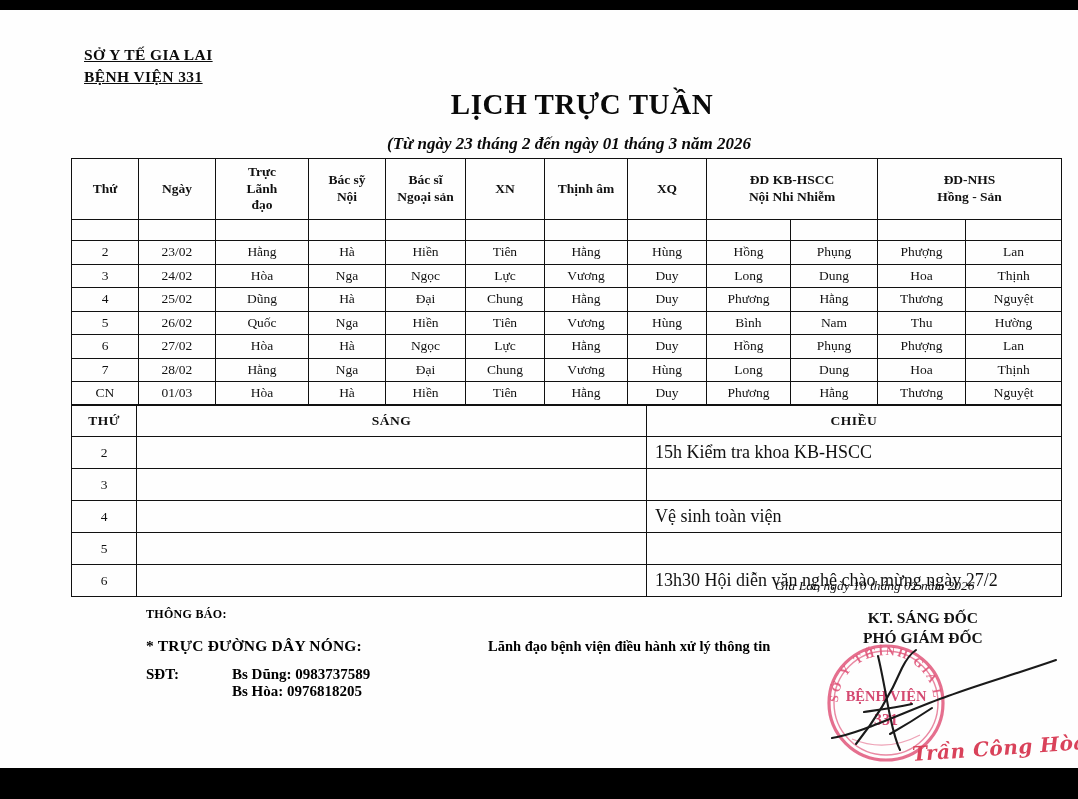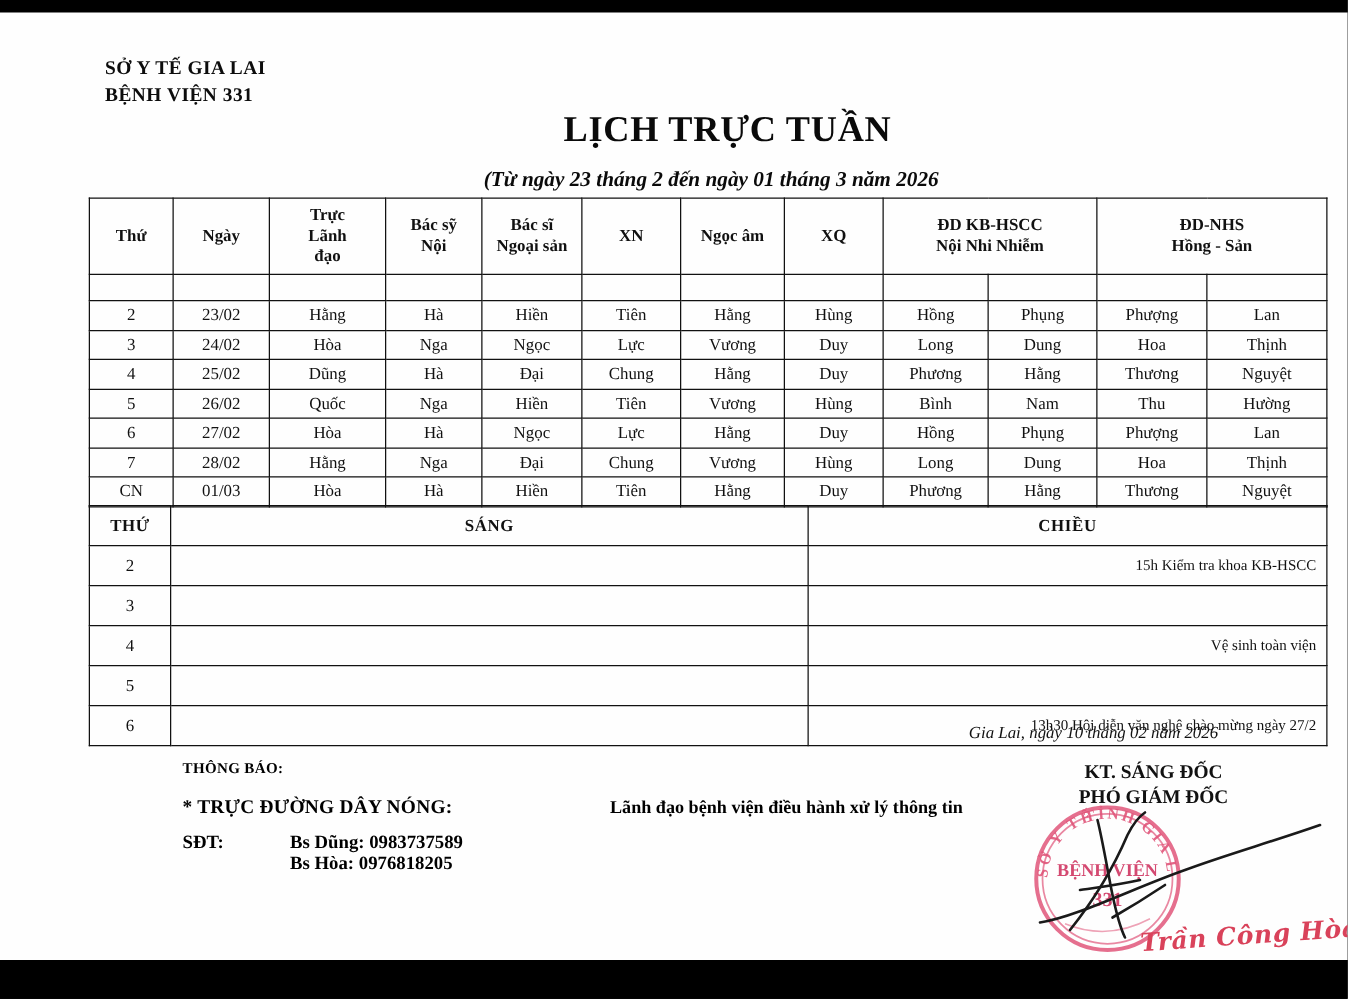--- a/index.html
+++ b/index.html
@@ -42,20 +42,21 @@
     position: absolute;
     left: 84px;
     top: 34px;
     line-height: 1.45;
   }
   .letterhead div {
     font-size: 15.5px;
     font-weight: bold;
     letter-spacing: .4px;
     color: #0c0c0c;
+    text-decoration: underline;
   }
   .doc-title {
     position: absolute;
     left: 0; top: 78px;
     width: 1078px;
     text-align: center;
     padding-left: 86px;
     box-sizing: border-box;
     font-size: 29px;
     font-weight: bold;
@@ -124,22 +125,22 @@
   .t2 th {
     font-weight: bold;
     text-align: center;
     letter-spacing: .5px;
   }
   .t2 td.num {
     text-align: center;
     padding: 0;
   }
   .t2 td.txt {
-    text-align: right;
-    font-size: 12px;
+    text-align: left;
+    font-size: 18px;
   }
 
   
   .notice-block {
     position: absolute;
     left: 146px;
     top: 598px;
     line-height: 1.1;
   }
   .notice-title {
@@ -269,21 +270,21 @@
         </th>
         <th>
           <span>Bác sỹ</span><br>
           <span>Nội</span>
         </th>
         <th>
           <span>Bác sĩ</span><br>
           <span>Ngoại sản</span>
         </th>
         <th>XN</th>
-        <th>Ngọc âm</th>
+        <th>Thịnh âm</th>
         <th>XQ</th>
         <th colspan="2">
           <span>ĐD KB-HSCC</span><br>
           <span>Nội Nhi Nhiễm</span>
         </th>
         <th colspan="2" class="outer-r">
           <span>ĐD-NHS</span><br>
           <span>Hồng - Sản</span>
         </th>
       </tr>

